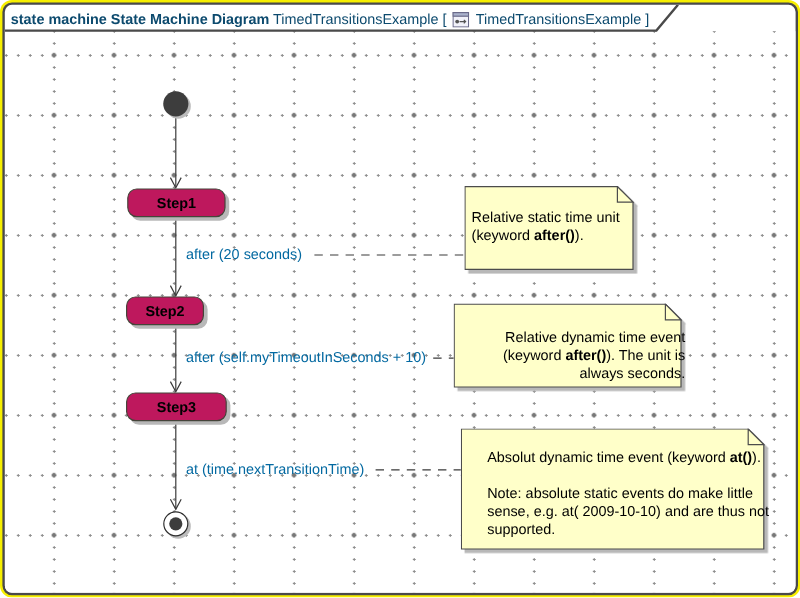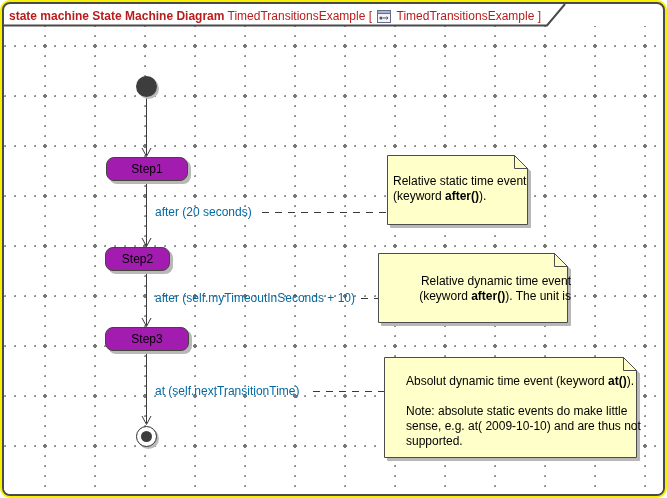--- a/index.html
+++ b/index.html
@@ -11,42 +11,42 @@
   }
   .frame {
     position:absolute; left:2px; top:2px; right:2px; bottom:2px;
     background:#ffffff; border:2px solid #4a4a4a; border-radius:8px;
     overflow:hidden;
   }
   
   .tab-outline { position:absolute; left:0; top:0; pointer-events:none; }
   .title {
     position:absolute; left:5px; top:3px; height:18px; line-height:18px;
-    font-size:12px; color:#b91c1c; white-space:pre; display:flex; align-items:center;
+    font-size:12px; color:#0c4a6e; white-space:pre; display:flex; align-items:center;
   }
   .title .bold { font-weight:bold; }
   .title svg { margin:0 2px; }
   
   .grid {
     position:absolute; left:0; top:22px; width:659px; height:468px;
     background-color:#ffffff;
     background-image:
       radial-gradient(circle at 2px 2px, #787878 1.7px, rgba(0,0,0,0) 2px),
       radial-gradient(circle at 1.2px 1.2px, #8e8e8e 0.9px, rgba(0,0,0,0) 1.15px),
       radial-gradient(circle at 1.2px 1.2px, #8e8e8e 0.9px, rgba(0,0,0,0) 1.15px);
     background-size: 50px 50px, 10px 50px, 50px 10px;
     background-position: 39px 18px, 0px 19px, 40px 9px;
   }
   
   .state {
     position:absolute; box-sizing:border-box;
-    background:#a21caf; border:1.5px solid #45453a; border-radius:8px;
+    background:#be185d; border:1.5px solid #45453a; border-radius:8px;
     box-shadow:3px 3px 0 #b8b8b8;
     display:flex; align-items:center; justify-content:center;
-    font-size:12px; font-weight:normal; color:#000;
+    font-size:12px; font-weight:bold; color:#000;
   }
   .initial-state {
     position:absolute; width:21px; height:21px; border-radius:50%;
     background:#3d3d3d; box-shadow:2px 2px 0 #bcbcbc;
   }
   .final-state {
     position:absolute; width:21px; height:21px; border-radius:50%;
     box-sizing:border-box; background:#ffffff; border:1.5px solid #2e2e2e;
     box-shadow:2px 2px 0 #bcbcbc;
     display:flex; align-items:center; justify-content:center;
@@ -111,41 +111,42 @@
     </div>
     <div class="state" style="left:101px; top:243px; width:65px; height:24px;">
       <span>Step2</span>
     </div>
     <div class="state" style="left:101px; top:323px; width:84px; height:24px;align-items:center;">
       <span>Step3</span>
     </div>
 
     <div class="t-label" style="left:151px; top:201px;">after (20 seconds)</div>
     <div class="t-label" style="left:151px; top:287px;">after (self.myTimeoutInSeconds + 10)</div>
-    <div class="t-label" style="left:151px; top:380px;">at (self.nextTransitionTime)</div>
+    <div class="t-label" style="left:151px; top:380px;">at (time.nextTransitionTime)</div>
 
     <div class="note" style="left:383px; top:151px; width:146px; height:75px;">
       <svg width="146" height="75" viewBox="0 0 146 75">
         <path d="M0.5,0.5 H127.5 L140.5,13.5 V69.5 H0.5 Z" fill="#ffffc9" stroke="#4c4c4c"></path>
         <path d="M127.5,0.5 V13.5 H140.5 Z" fill="#ffffc9" stroke="#4c4c4c"></path>
       </svg>
       <div class="note-text" style="top:19px;">
-        <div class="note-line"><span>Relative static time event</span></div>
+        <div class="note-line"><span>Relative static time unit</span></div>
         <div class="note-line"><span>(keyword </span><b>after()</b><span>).</span></div>
       </div>
     </div>
 
     <div class="note" style="left:374px; top:249px; width:195px; height:75px;text-align:right;">
       <svg width="195" height="75" viewBox="0 0 195 75">
         <path d="M0.5,0.5 H176.5 L189.5,13.5 V69.5 H0.5 Z" fill="#ffffc9" stroke="#4c4c4c"></path>
         <path d="M176.5,0.5 V13.5 H189.5 Z" fill="#ffffc9" stroke="#4c4c4c"></path>
       </svg>
       <div class="note-text" style="top:21px;">
         <div class="note-line"><span>Relative dynamic time event</span></div>
         <div class="note-line"><span>(keyword </span><b>after()</b><span>). The unit is</span></div>
+        <div class="note-line"><span>always seconds.</span></div>
       </div>
     </div>
 
     <div class="note" style="left:380px; top:353px; width:258px; height:106px;">
       <svg width="258" height="106" viewBox="0 0 258 106">
         <path d="M0.5,0.5 H239.5 L252.5,13.5 V100.5 H0.5 Z" fill="#ffffc9" stroke="#4c4c4c"></path>
         <path d="M239.5,0.5 V13.5 H252.5 Z" fill="#ffffc9" stroke="#4c4c4c"></path>
       </svg>
       <div class="note-text" style="top:17px;margin-left:16px;">
         <div class="note-line"><span>Absolut dynamic time event (keyword </span><b>at()</b><span>).</span></div>

